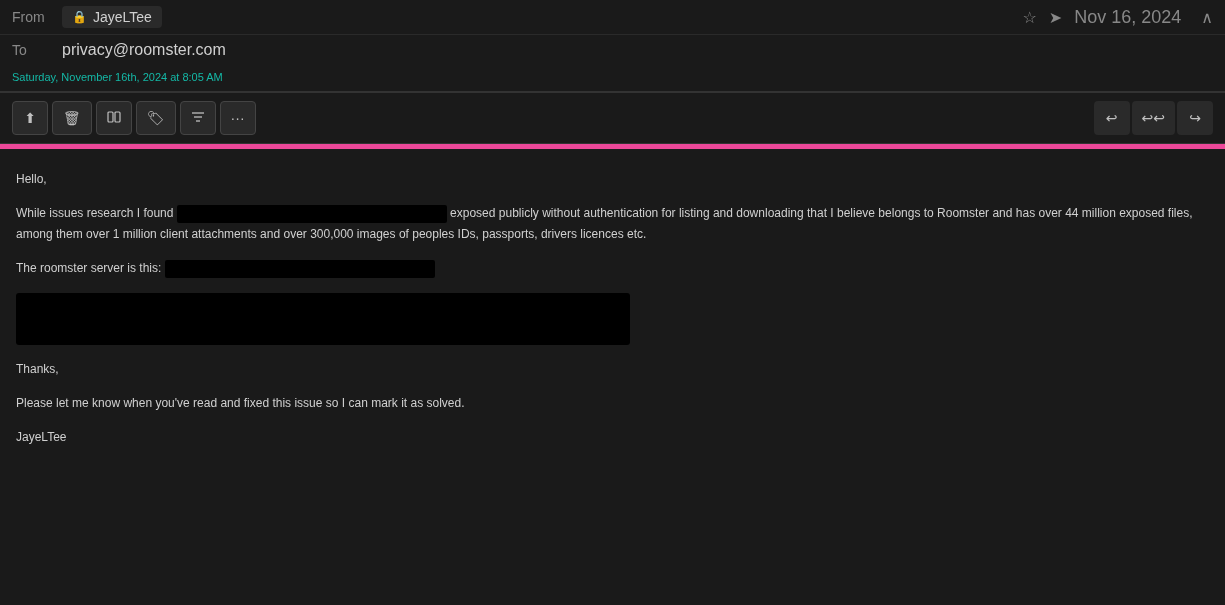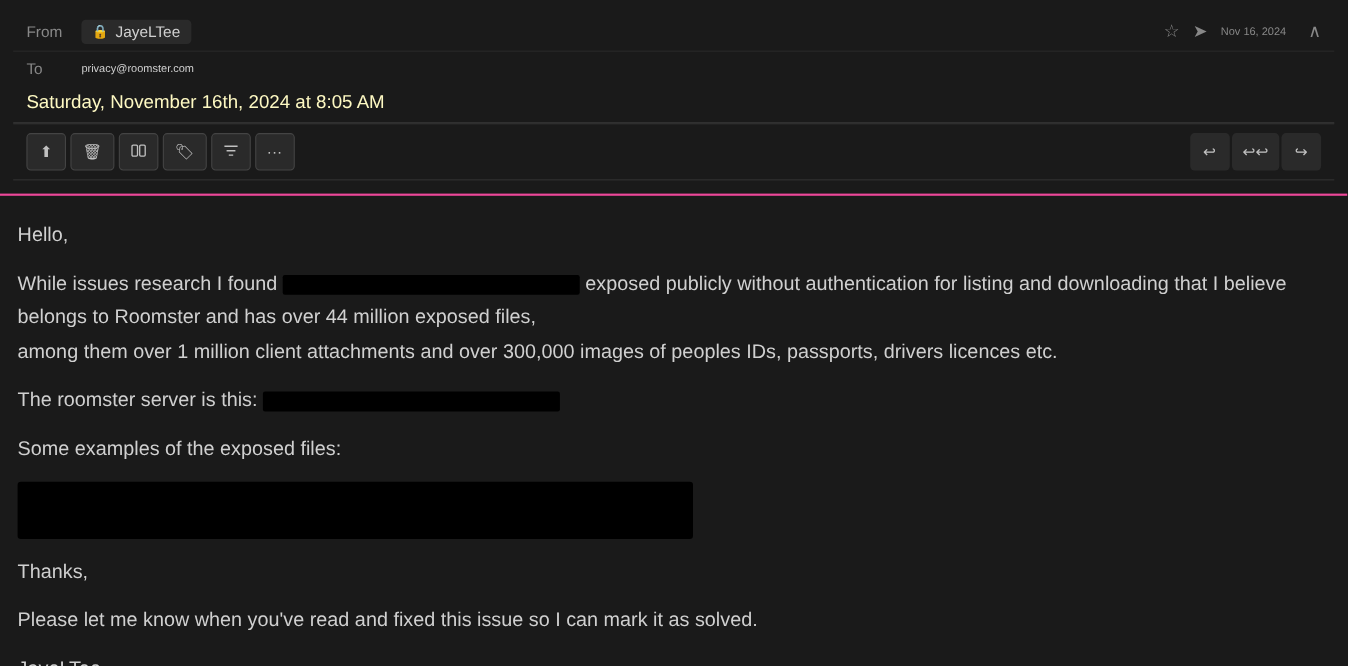--- a/index.html
+++ b/index.html
@@ -12,22 +12,22 @@
       background-color: #1a1a1a;
       color: #d0d0d0;
       font-family: -apple-system, BlinkMacSystemFont, 'Segoe UI', Arial, sans-serif;
       font-size: 14px;
       width: 1225px;
       min-height: 605px;
     }
 
     .email-header {
       background-color: #1a1a1a;
-      border-bottom: 2px solid #ec4899;
-      padding: 12px;
+      border-bottom: 5px solid #ec4899;
+      padding: 0;
     }
 
     .header-row {
       display: flex;
       align-items: center;
       padding: 6px 12px;
       min-height: 30px;
     }
 
     .header-row.from-row {
@@ -52,52 +52,52 @@
       font-size: 14px;
     }
 
     .lock-icon {
       color: #888;
       font-size: 12px;
     }
 
     .to-value {
       color: #d0d0d0;
-      font-size: 10px;
+      font-size: 16px;
     }
 
     .header-right {
       margin-left: auto;
       display: flex;
       align-items: center;
       gap: 12px;
     }
 
     .star-icon, .send-icon {
       color: #888;
       font-size: 16px;
       cursor: pointer;
     }
 
     .date-text {
       color: #888;
-      font-size: 10px;
+      font-size: 18px;
     }
 
     .collapse-btn {
       color: #888;
       font-size: 16px;
       cursor: pointer;
       margin-left: 8px;
     }
 
     .date-row {
       padding: 6px 12px 8px 12px;
-      color: #fef9c3;
-      font-size: 17px;
+      color: #14b8a6;
+      font-size: 11px;
     }
 
     .toolbar {
       display: flex;
       align-items: center;
       justify-content: space-between;
       padding: 8px 12px;
       border-bottom: 1px solid #333;
       border-top: 1px solid #333;
     }
@@ -135,21 +135,21 @@
     }
 
     .email-body {
       padding: 20px 16px;
       line-height: 1.7;
       color: #d0d0d0;
     }
 
     .email-body p {
       margin-bottom: 14px;
-      font-size: 18px;
+      font-size: 12px;
     }
 
     .redacted-inline {
       display: inline-block;
       background-color: #000;
       color: #000;
       border-radius: 2px;
       height: 18px;
       vertical-align: middle;
       width: 130px;
@@ -270,21 +270,20 @@
     <span> exposed publicly without authentication for listing and downloading that I believe belongs to Roomster and has over 44 million exposed files,</span>
     <br>
     <span>among them over 1 million client attachments and over 300,000 images of peoples IDs, passports, drivers licences etc.</span>
   </p>
 
   <p>
     <span>The roomster server is this:</span>
     <span class="redacted-server">&nbsp;</span>
   </p>
 
-  <p>Some examples of the exposed files:</p>
 
   <div class="redacted-block"></div>
 
   <p>Thanks,</p>
 
   <p>Please let me know when you've read and fixed this issue so I can mark it as solved.</p>
 
   <p>JayeLTee</p>
 </div>
 

